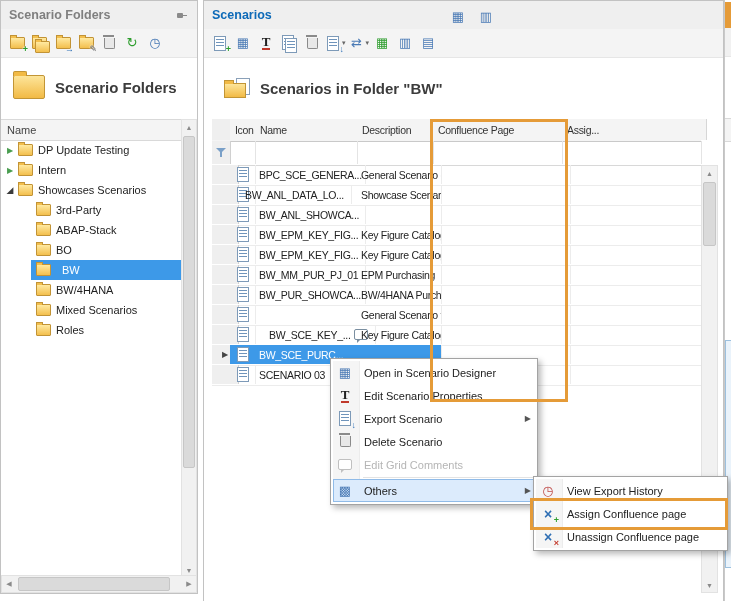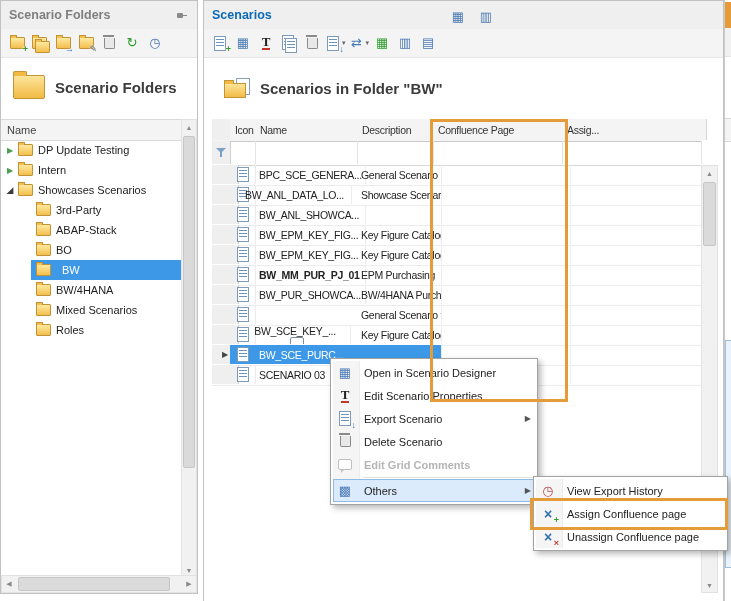--- a/index.html
+++ b/index.html
@@ -121,21 +121,21 @@
   
   .menu{position:absolute;background:#fff;border:1px solid #a3a3a3;box-shadow:3px 3px 6px rgba(0,0,0,.28);
        padding:2px;z-index:50;}
   #context-menu{left:330px;top:358px;width:202px;}
   #others-submenu{left:533px;top:476px;width:189px;z-index:60;}
   .menu::before{content:'';position:absolute;left:2px;top:2px;bottom:2px;width:26px;background:#f5f5f5;
        border-right:1px solid #ececec;}
   .mi{position:relative;height:23px;display:flex;align-items:center;padding-left:4px;font-size:11px;color:#222;}
   .mi .icon-box{margin-right:11px;}
   .mi-label{white-space:nowrap;}
-  .mi.dis{color:#b5b5b5;font-weight:bold;}
+  .mi.dis{color:#b5b5b5;}
   .mi.dis .bubble{border-color:#c0c0c0;}
   .mi.dis .bubble::after{border-top-color:#c0c0c0;border-left-color:#c0c0c0;}
   .mi.hl{background:#dcebfc;outline:1px solid #90bbe8;outline-offset:-1px;}
   .subarrow{margin-left:auto;margin-right:4px;font-size:8px;color:#555;}
   .msep{height:1px;background:#e3e3e3;margin:1px 2px 1px 30px;}
 
   
   .ann{position:absolute;border:3px solid var(--ann);z-index:100;pointer-events:none;}
   #ann-column{left:430px;top:119px;width:132px;height:277px;}
   #ann-assign{left:530px;top:498px;width:192px;height:26px;}
@@ -467,21 +467,21 @@
         <div class="cell" style="left: 221px; width: 129px;"></div>
         <div class="cell" style="left: 350px; width: 139px;"></div>
       </div>
       <div class="srow" style="top: 146px;">
         <div class="cell ind ind-cell" style="left: 0px; width: 18px;"></div>
         <div class="cell icon-cell" style="left: 18px; width: 25px;">
           <span class="icon-box">
             <span class="md"></span>
           </span>
         </div>
-        <div class="cell" style="left: 43px; width: 102px; font-weight: bold;">
+        <div class="cell" style="left: 43px; width: 102px;">
           <span>BW_MM_PUR_PJ_01</span>
         </div>
         <div class="cell" style="left: 145px; width: 76px;">
           <span>EPM Purchasing</span>
         </div>
         <div class="cell" style="left: 221px; width: 129px;"></div>
         <div class="cell" style="left: 350px; width: 139px;"></div>
       </div>
       <div class="srow" style="top: 166px;">
         <div class="cell ind ind-cell" style="left: 0px; width: 18px;"></div>
@@ -512,21 +512,21 @@
         <div class="cell" style="left: 221px; width: 129px;"></div>
         <div class="cell" style="left: 350px; width: 139px;"></div>
       </div>
       <div class="srow" style="top: 206px;">
         <div class="cell ind ind-cell" style="left: 0px; width: 18px;"></div>
         <div class="cell icon-cell" style="left: 18px; width: 25px;">
           <span class="icon-box">
             <span class="md"></span>
           </span>
         </div>
-        <div class="cell" style="left: 28px; width: 102px; flex-direction: column;">
+        <div class="cell" style="left: 53px; width: 102px;">
           <span>BW_SCE_KEY_...</span>
           <span class="bubble cmt"></span>
         </div>
         <div class="cell" style="left: 145px; width: 76px;">
           <span>Key Figure Catalog...</span>
         </div>
         <div class="cell" style="left: 221px; width: 129px;"></div>
         <div class="cell" style="left: 350px; width: 139px;"></div>
       </div>
       <div class="srow" style="top: 226px;">

